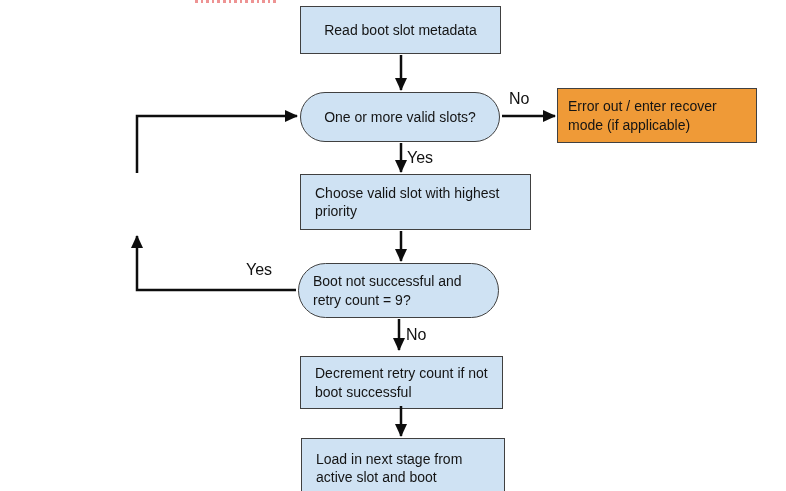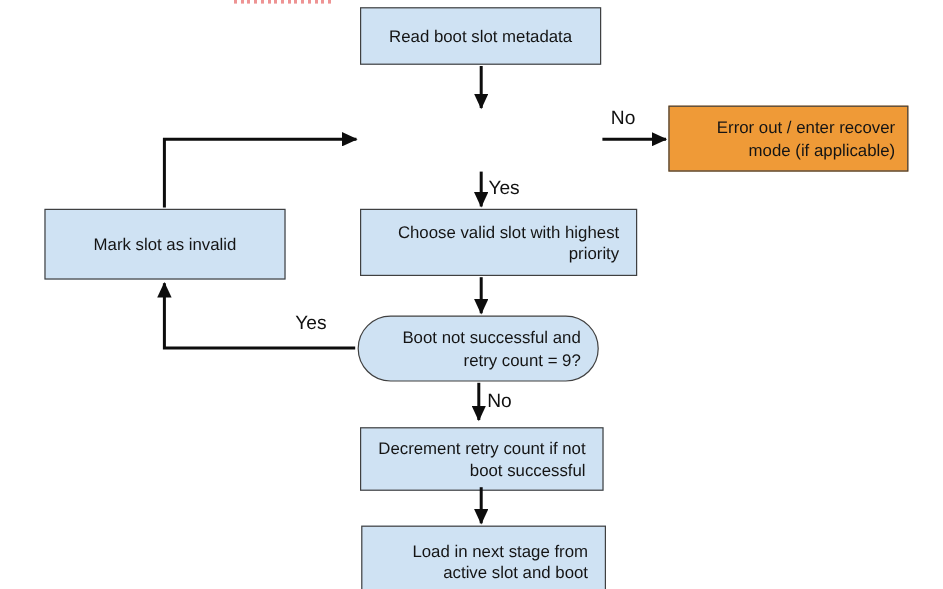--- a/index.html
+++ b/index.html
@@ -4,21 +4,21 @@
 <style>
   html,body { margin:0; padding:0; background:#ffffff; }
   .canvas {
     position:relative; width:786px; height:491px; overflow:hidden;
     background:#ffffff;
     font-family:"Liberation Sans", sans-serif;
   }
   .node {
     position:absolute; box-sizing:border-box;
     display:flex; align-items:center; justify-content:center;
-    text-align:right; font-size:14px; line-height:1.32; color:#141414;
+    text-align:left; font-size:14px; line-height:1.32; color:#141414;
     background:var(--node-fill-blue,#cfe2f3);
     border:1px solid var(--node-border,#404040);
     padding:0 14px; z-index:2;
   }
   .pill { border-radius:28px; }
   .orange { background:var(--node-fill-orange,#ef9a37); padding:4px 10px; }
 
   .edge-label {
     position:absolute; font-size:16px; color:#111; z-index:4;
     white-space:nowrap;
@@ -56,26 +56,26 @@
     <path class="edge" d="M401,143 L401,172" marker-end="url(#ah)"></path>
     <path class="edge" d="M401,231 L401,261" marker-end="url(#ah)"></path>
     <path class="edge" d="M296,290 L137,290 L137,236" marker-end="url(#ah)"></path>
     <path class="edge" d="M137,173 L137,116 L297,116" marker-end="url(#ah)"></path>
     <path class="edge" d="M399,319 L399,350" marker-end="url(#ah)"></path>
     <path class="edge" d="M401,406 L401,436" marker-end="url(#ah)"></path>
   </svg>
 
   <div class="node" style="left:300px; top:6px; width:201px; height:48px;">Read boot slot metadata</div>
 
+  <div class="node pill" style="left:300px; top:92px; width:200px; height:50px;">One or more valid slots?</div>
 
   <div class="node orange" style="left:557px; top:88px; width:200px; height:55px;">Error out / enter recover mode (if applicable)</div>
 
   <div class="node" style="left:300px; top:174px; width:231px; height:56px;">Choose valid slot with highest priority</div>
 
-  <div class="node" style="left:37px; top:174px; width:201px; height:59px;">Mark slot as invalid</div>
 
   <div class="node pill" style="left:298px; top:263px; width:201px; height:55px;">Boot not successful and retry count = 9?</div>
 
   <div class="node" style="left:300px; top:356px; width:203px; height:53px;">Decrement retry count if not boot successful</div>
 
   <div class="node" style="left:301px; top:438px; width:204px; height:60px;">Load in next stage from active slot and boot</div>
 
   <div class="edge-label" style="left:509px; top:90px;">No</div>
 
   <div class="edge-label" style="left:407px; top:149px;">Yes</div>

